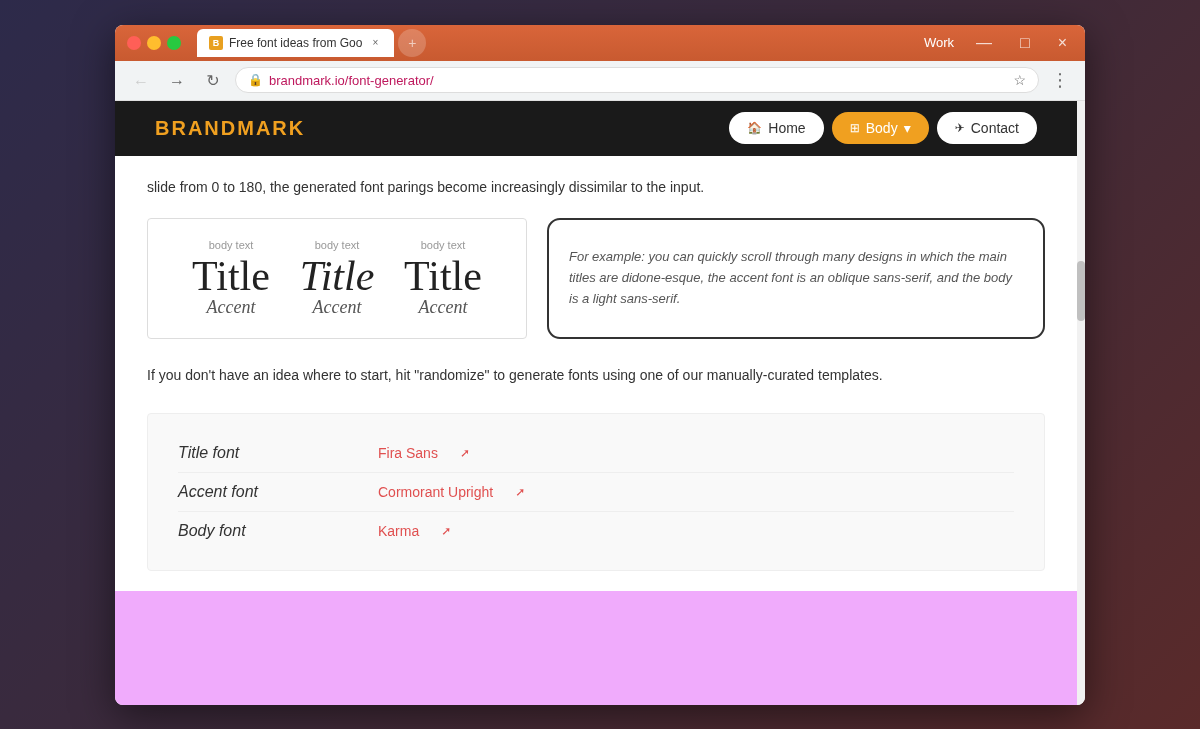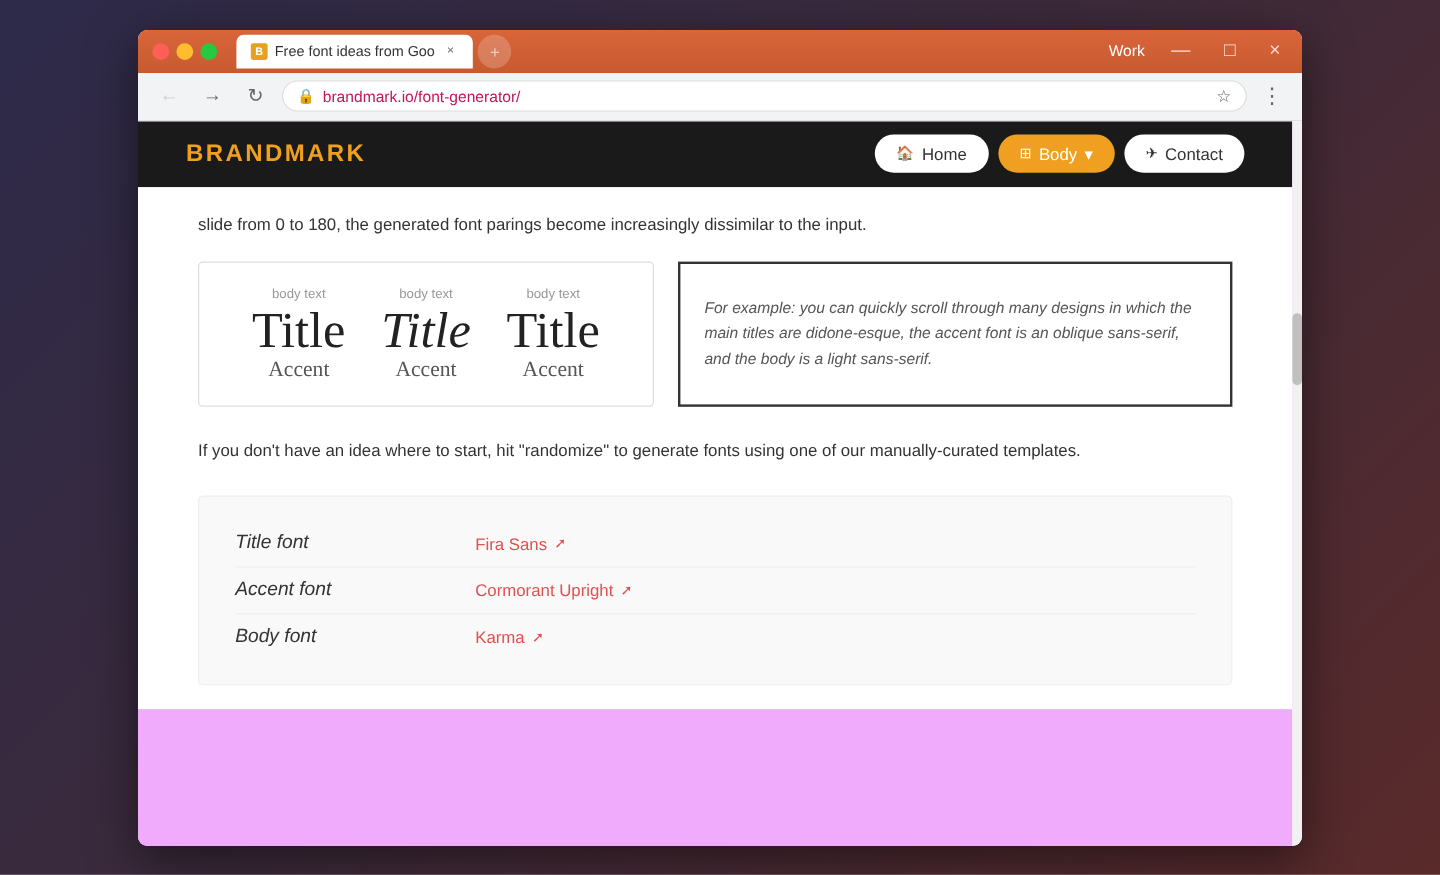--- a/index.html
+++ b/index.html
@@ -217,21 +217,21 @@
       color: #fff;
     }
     .nav-link-contact {
       background: #fff;
       color: #333;
     }
     .nav-icon { font-size: 12px; }
 
     
     .main-content {
-      padding: 20px 50px;
+      padding: 20px 32px;
       background: #fff;
     }
     .intro-text {
       font-size: 14px;
       color: #333;
       line-height: 1.6;
       margin-bottom: 20px;
     }
 
     
@@ -270,26 +270,27 @@
       color: #222;
       line-height: 1;
       font-weight: 400;
     }
     .preview-title-1 { font-family: Georgia, serif; }
     .preview-title-2 { font-family: Georgia, serif; font-style: italic; }
     .preview-title-3 { font-family: Georgia, serif; }
     .preview-accent {
       font-size: 18px;
       color: #555;
+      font-style: italic;
       font-family: Georgia, serif;
     }
 
     .example-box {
       border: 2px solid #333;
-      border-radius: 0;
+      border-radius: 13px;
       padding: 20px;
       flex: 1;
       display: flex;
       align-items: center;
     }
     .example-text {
       font-size: 13px;
       color: #555;
       line-height: 1.6;
       font-style: italic;
@@ -321,21 +322,21 @@
       width: 200px;
       font-size: 16px;
       color: #333;
       font-style: italic;
     }
     .font-value {
       color: #e05050;
       font-size: 14px;
       display: flex;
       align-items: center;
-      gap: 6px;
+      gap: 22px;
       cursor: pointer;
     }
     .font-link-icon {
       font-size: 12px;
       color: #e05050;
     }
 
     
     .scrollbar {
       width: 8px;

